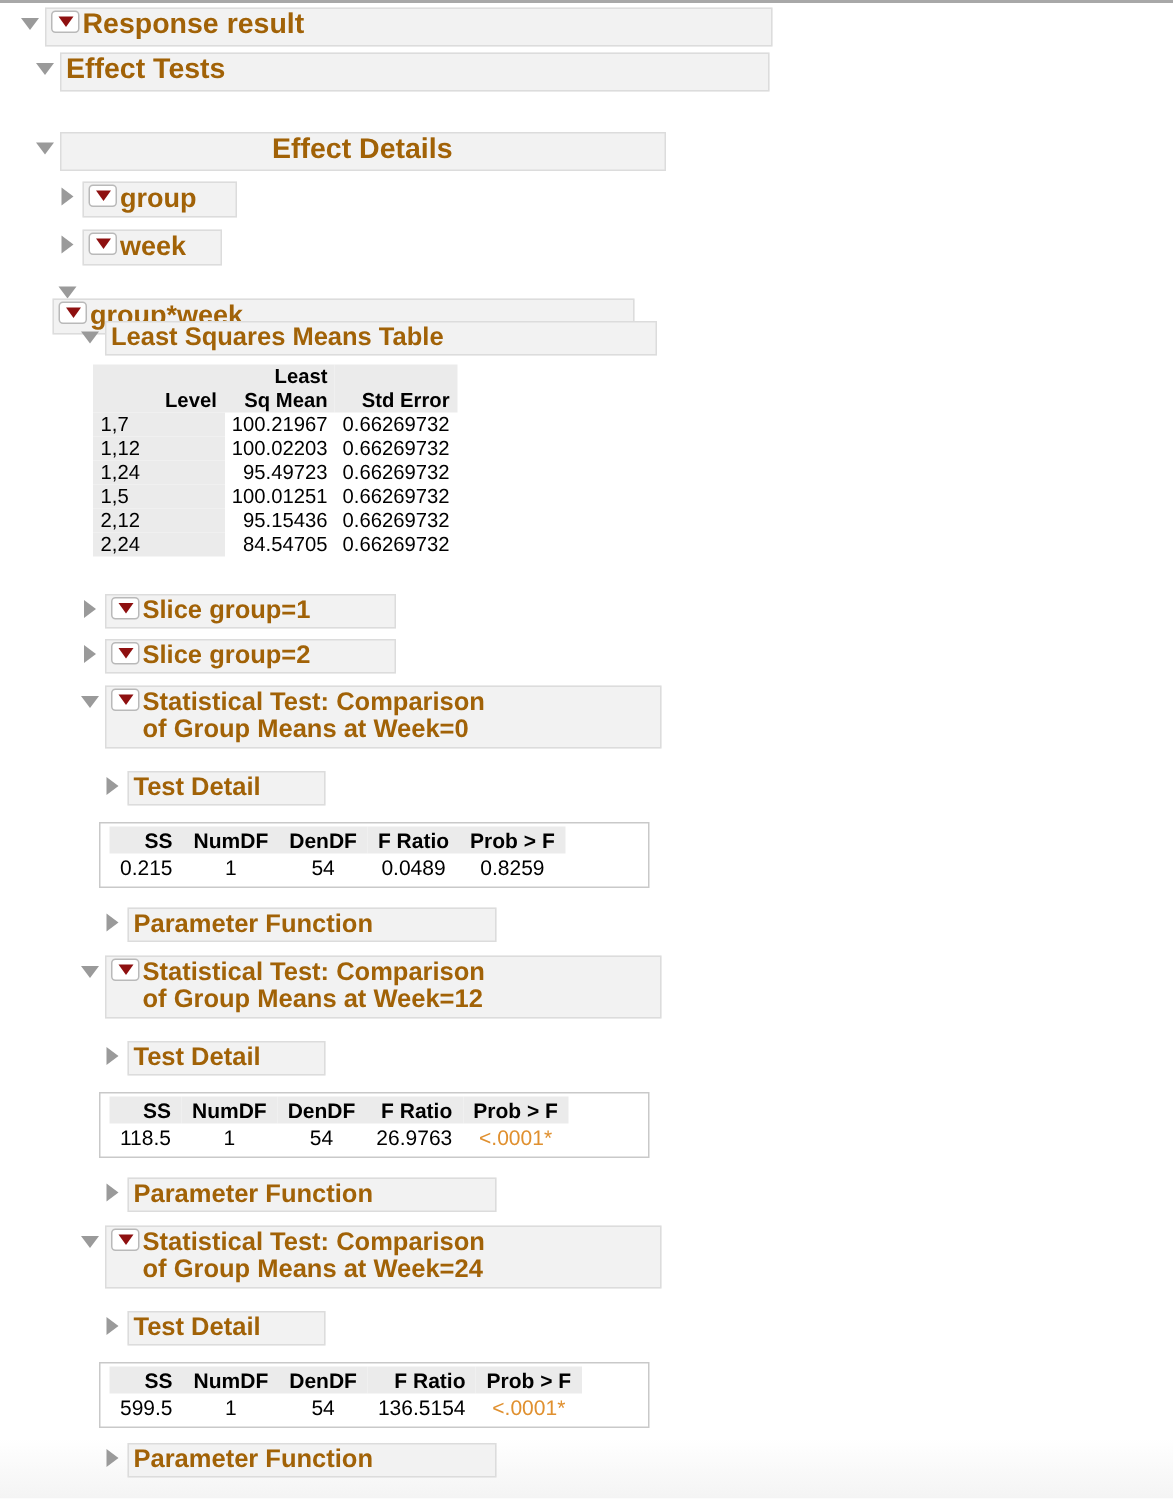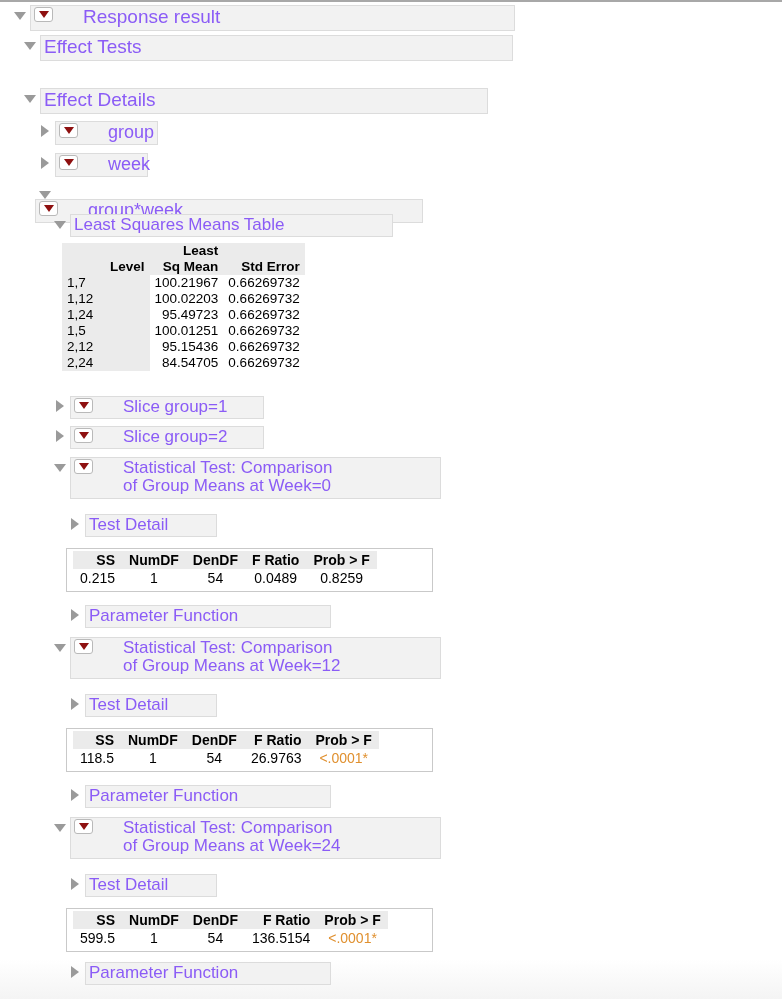--- a/index.html
+++ b/index.html
@@ -70,24 +70,23 @@
     width: 20px;
     flex: 0 0 auto;
     padding-top: 4px;
   }
   .titlebar {
     background: #f2f2f2;
     border: 1px solid #dcdcdc;
     display: flex;
     align-items: flex-start;
     padding: 1px 4px 2px 3px;
-    color: #8b5cf6;
-    font-weight: normal;
+    color: #a16207;
+    font-weight: bold;
     line-height: 1.08;
-    gap: 28px;
   }
   .titlebar .label { display: block; }
   .titlebar.wrap .label { white-space: pre-line; }
 
   .t-big   { font-size: 19px; }
   .t-mid   { font-size: 18px; }
   .t-sm    { font-size: 17px; }
 
   
   table { border-collapse: collapse; }
@@ -165,21 +164,21 @@
     </span>
     <div class="titlebar t-big" style="width:473px;">
       <span class="label">Effect Tests</span>
     </div>
   </div>
 
   <div class="row" style="left:20px; top:86px;">
     <span class="gutter">
       <span class="tri tri-down"></span>
     </span>
-    <div class="titlebar t-big" style="width:448px;">
+    <div class="titlebar t-big" style="width:404px;justify-content:center;">
       <span class="label">Effect Details</span>
     </div>
   </div>
 
   <div class="row" style="left:35px; top:119px;">
     <span class="gutter">
       <span class="tri tri-right"></span>
     </span>
     <div class="titlebar t-mid" style="width:103px;">
       <span class="reddrop">
@@ -210,21 +209,21 @@
           <i></i>
         </span>
       <span class="label">group*week</span>
     </div>
   </div>
 
   <div class="row" style="left:50px; top:212px;">
     <span class="gutter">
       <span class="tri tri-down"></span>
     </span>
-    <div class="titlebar t-sm" style="width:323px;text-align:right;">
+    <div class="titlebar t-sm" style="width:368px;text-align:right;">
       <span class="label">Least Squares Means Table</span>
     </div>
   </div>
 
   <table class="lsm" style="left:62px; top:241px;">
     <thead>
       <tr>
         <th class="lvl">Level</th>
         <th>Least
 Sq Mean</th>

